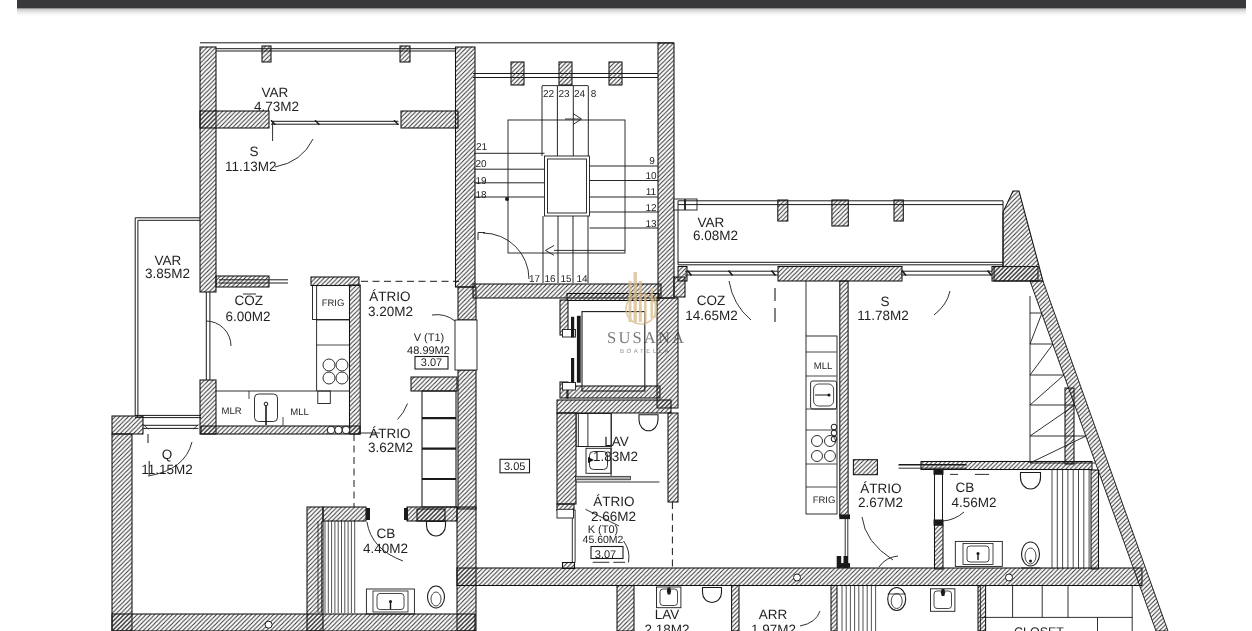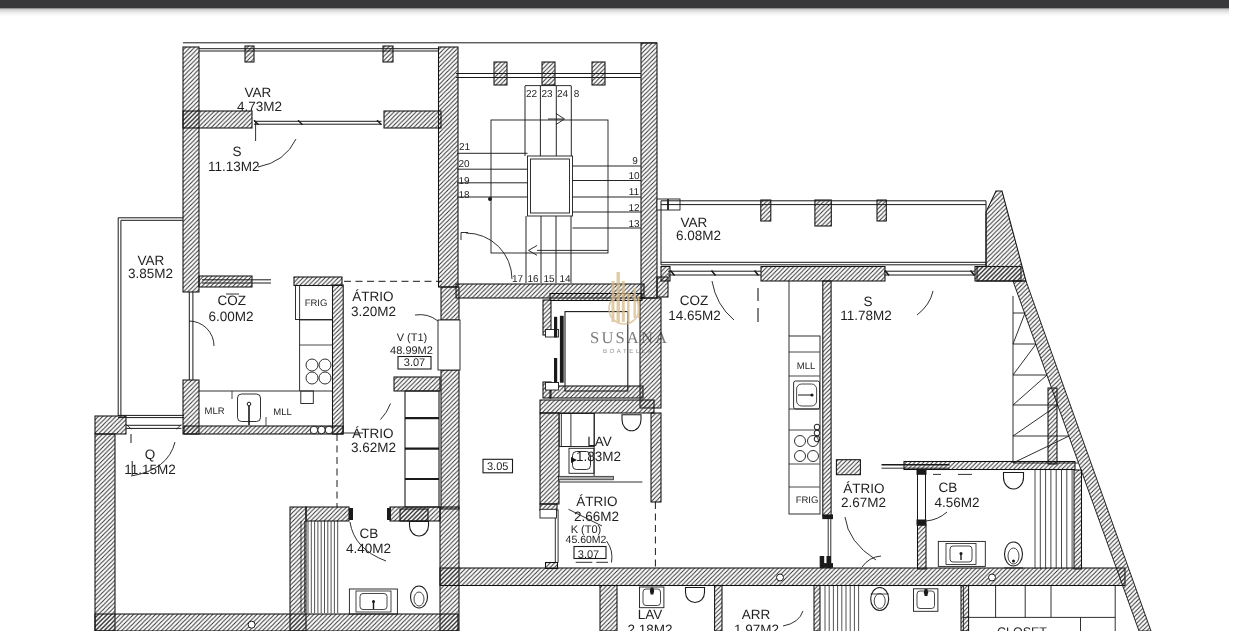--- a/index.html
+++ b/index.html
@@ -1,16 +1,16 @@
 <!DOCTYPE html>
 <html><head>
 <meta charset="utf-8">
 <style>
 html,body{margin:0;padding:0;background:#fff;}
-#wrap{position:relative;width:1229px;height:631px;overflow:hidden;font-family:"Liberation Sans", sans-serif;}
+#wrap{position:relative;width:1229px;height:631px;overflow:hidden;font-family:"Liberation Sans", sans-serif;margin-left:17px;}
 svg{position:absolute;top:0;left:0;}
 text{fill:#1f1f1f;font-family:"Liberation Sans", sans-serif;text-rendering:geometricPrecision;}
 .rm{font-size:13.5px;}
 .sm{font-size:9.5px;}
 .st{font-size:10px;}
 .bx{font-size:11px;}
 </style>
 </head>
 <body>
 <div id="wrap">

